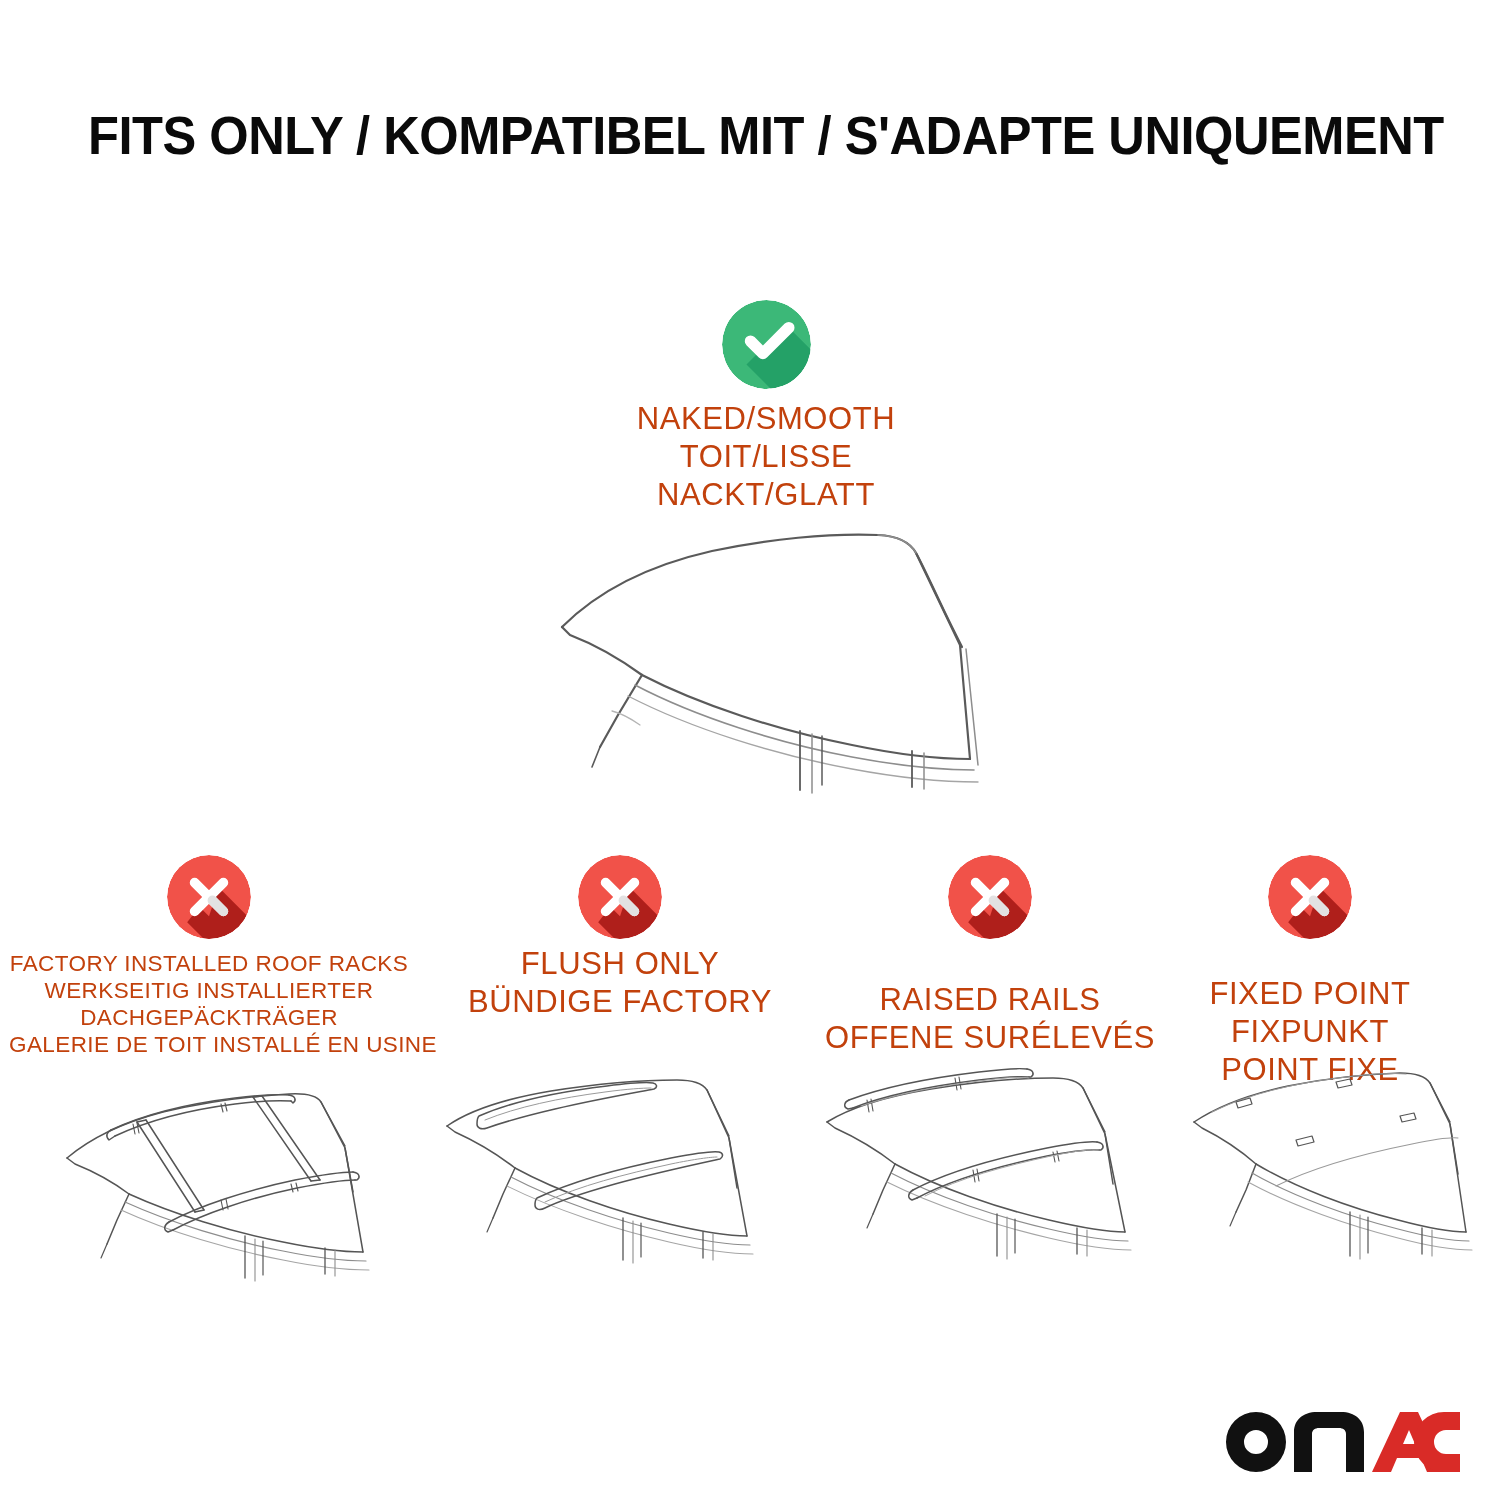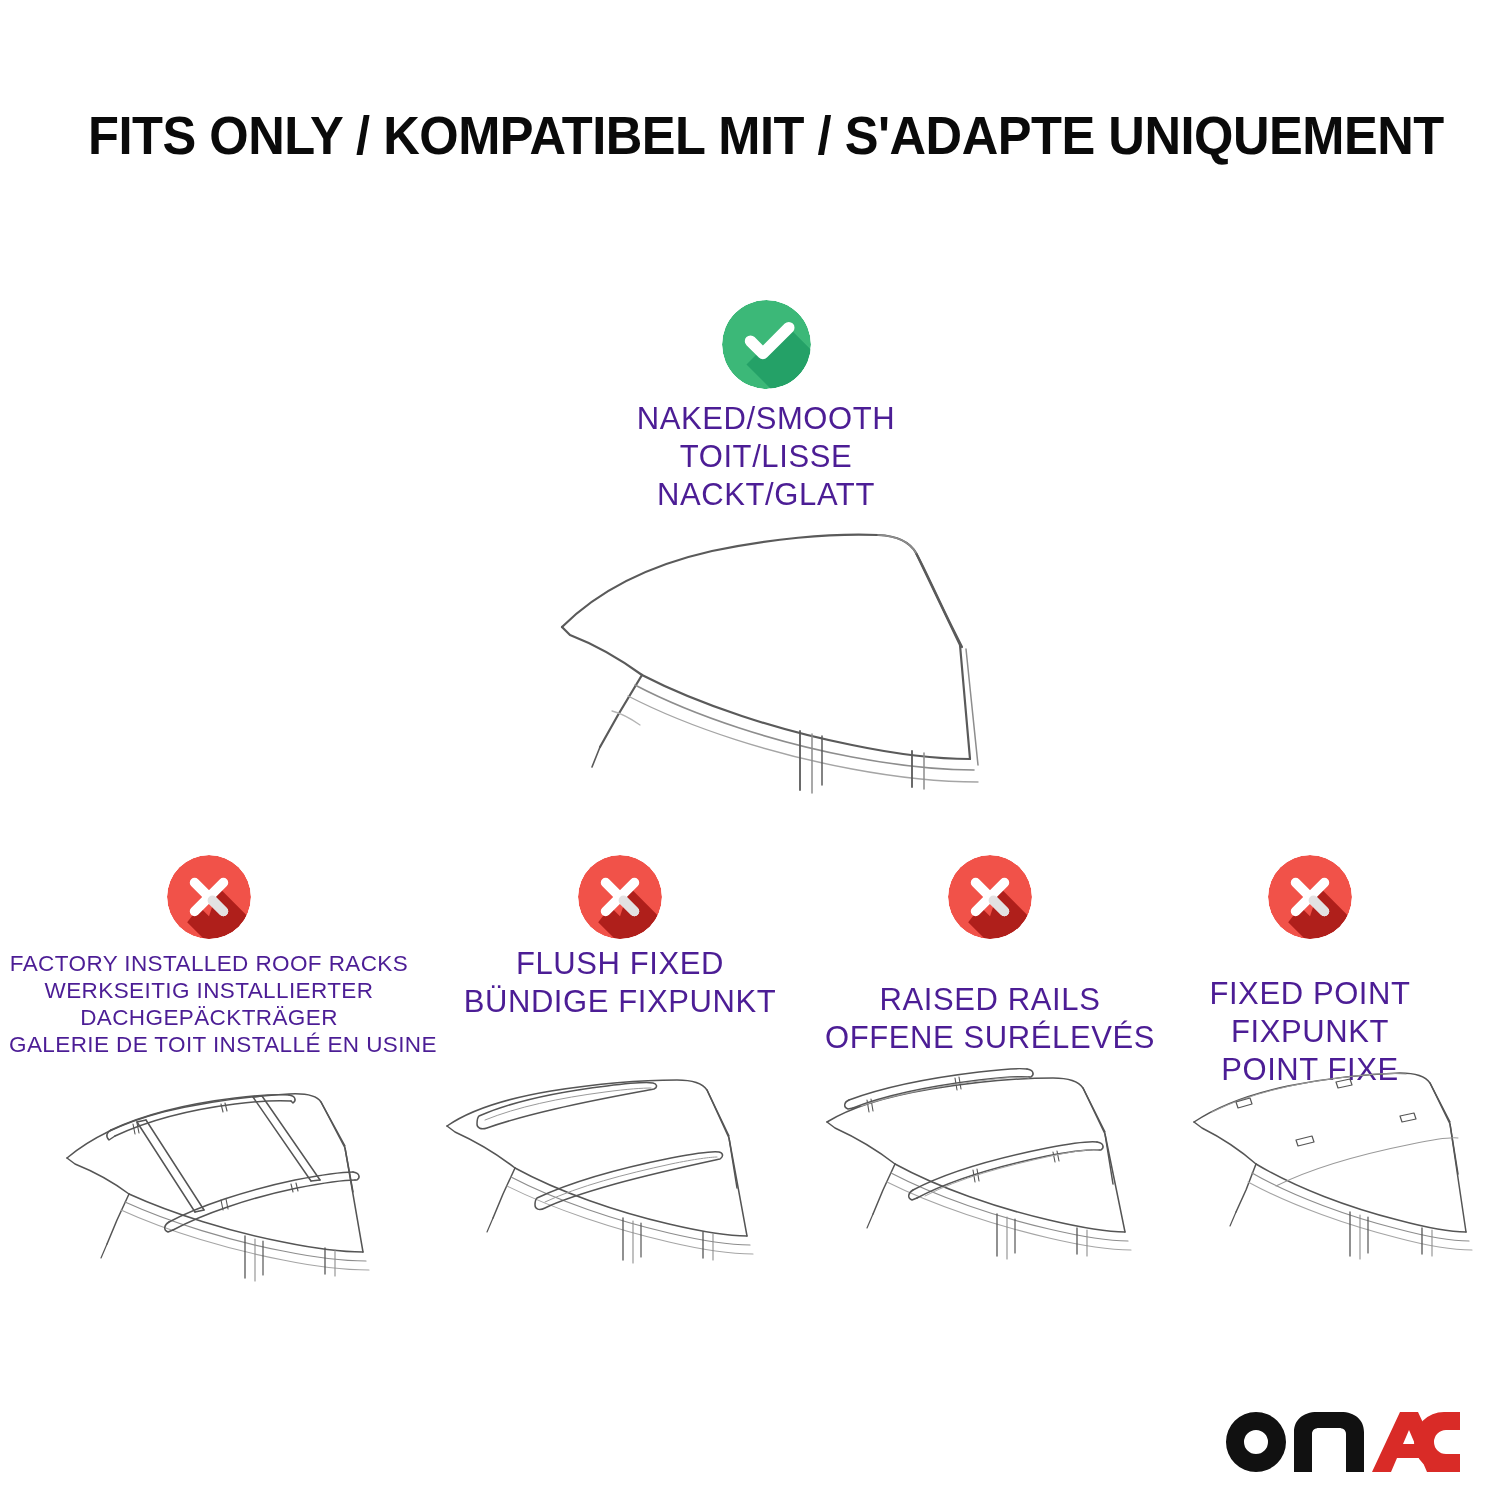--- a/index.html
+++ b/index.html
@@ -32,21 +32,21 @@
   .badge{position:absolute;border-radius:50%;overflow:hidden;}
   .badge svg{display:block;width:100%;height:100%;}
 
   
   .label{
     position:absolute;
     text-align:center;
     font-size:31px;
     line-height:38px;
     letter-spacing:0.6px;
-    color:#4c1d95;
+    color:#c2410c;
     font-weight:400;
   }
   .label.small{
     font-size:22.5px;
     line-height:27px;
     letter-spacing:0.4px;
     text-align:center;
   }
   .label div{white-space:nowrap;}
 
@@ -207,22 +207,22 @@
         <circle cx="50" cy="50" r="50" fill="#f15249"></circle>
         <path d="M61.5 38.5 L100 77 L100 100 L44 100 L24 80 L38.5 61.5 L50 73 Z" fill="#a71a16" opacity="0.9"></path>
         <rect x="44.2" y="20" width="11.6" height="60" rx="5.8" fill="#ffffff" transform="rotate(45 50 50)"></rect>
         <rect x="44.2" y="20" width="11.6" height="60" rx="5.8" fill="#ffffff" transform="rotate(-45 50 50)"></rect>
         <rect x="44.2" y="50" width="11.6" height="30" rx="5.8" fill="#e2e2e2" transform="rotate(-45 50 50)"></rect>
       </g>
     </svg>
   </div>
 
   <div class="label" style="left:400px;top:945px;width:440px;">
-    <div>FLUSH FIXED</div>
-    <div>BÜNDIGE FIXPUNKT</div>
+    <div>FLUSH ONLY</div>
+    <div>BÜNDIGE FACTORY</div>
   </div>
 
   <div class="illus" style="left:425px;top:1060px;width:400px;height:250px;">
     <svg viewBox="0 0 400 250" xmlns="http://www.w3.org/2000/svg">
       <g fill="none" stroke="#555" stroke-width="1.5" stroke-linecap="round" stroke-linejoin="round">
         <path d="M22 66 C48 48 84 38 126 31 C170 24 216 20 252 20 C268 20 278 24 282 30 L304 76"></path>
         <path d="M22 66 L30 72 C52 82 72 94 90 108"></path>
         <path d="M90 108 L78 134 L68 158"></path>
         <path d="M282 30 L304 78 L312 128"></path>
         <path d="M90 108 C134 132 192 152 244 164 C278 172 304 176 322 176"></path>

